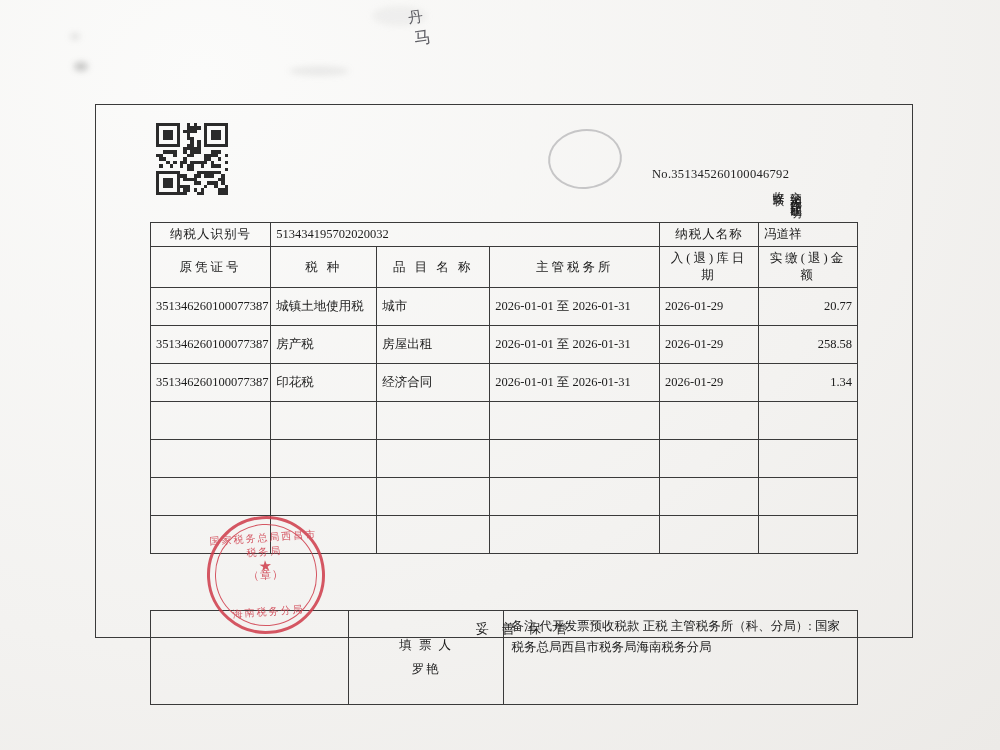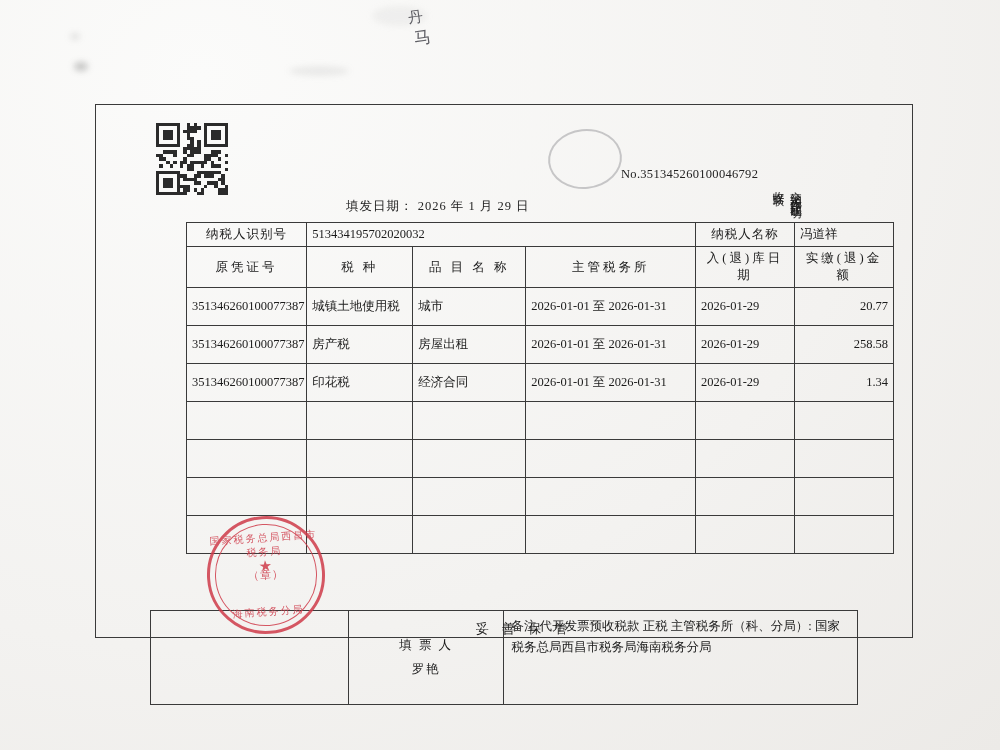--- a/index.html
+++ b/index.html
@@ -90,21 +90,21 @@
     white-space: nowrap;
   }
   #title-line2 {
     border-bottom: 2px solid #1d1d1d;
     padding-bottom: 3px;
     width: 300px;
     margin: 2px auto 0 auto;
   }
   #serial {
     position: absolute;
-    left: 525px;
+    left: 556px;
     top: 62px;
     font-size: 12.5px;
     color: #222;
     letter-spacing: 0.3px;
     white-space: nowrap;
   }
 
   
   #issue-date {
     position: absolute;
@@ -129,21 +129,20 @@
     position: absolute;
     left: 54px;
     top: 117px;
     width: 708px;
     height: 388px;
   }
   table.grid {
     border-collapse: collapse;
     width: 100%;
     table-layout: fixed;
-    margin-left: 36px;
   }
   table.grid td {
     border: 1px solid #3a3a3a;
     font-size: 12.5px;
     color: #1b1b1b;
     padding: 3px 5px;
     vertical-align: middle;
     font-family: "Liberation Serif", serif;
   }
   td.center { text-align: center; }
@@ -731,21 +730,20 @@
           <i></i>
         </div>
     </div>
 
     <div id="watermark"></div>
 
     <div id="serial">
       <span>No.</span><span>351345260100046792</span>
     </div>
 
-    <div id="issue-date">填发日期： 2026 年   1 月   29 日</div>
 
     <div id="table-wrap">
       <table class="grid">
         <colgroup>
           <col style="width:17%">
           <col style="width:15%">
           <col style="width:16%">
           <col style="width:24%">
           <col style="width:14%">
           <col style="width:14%">

